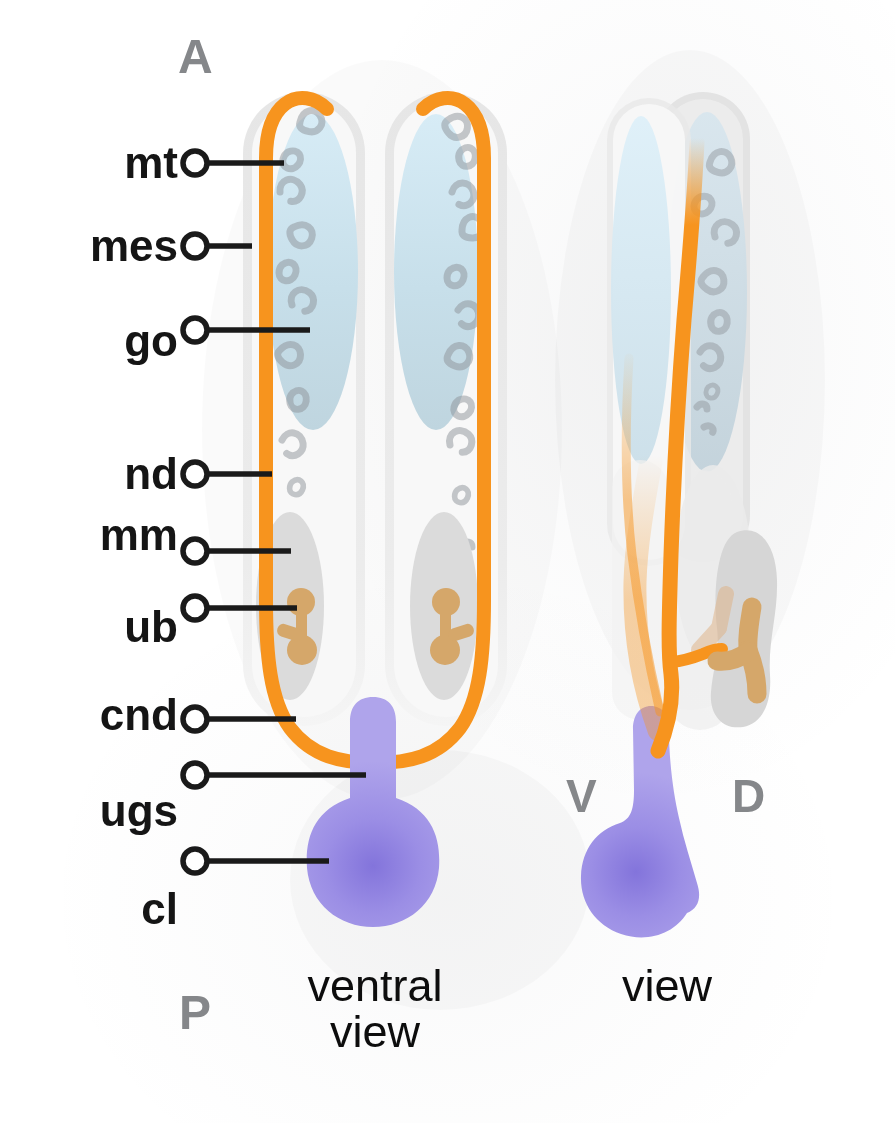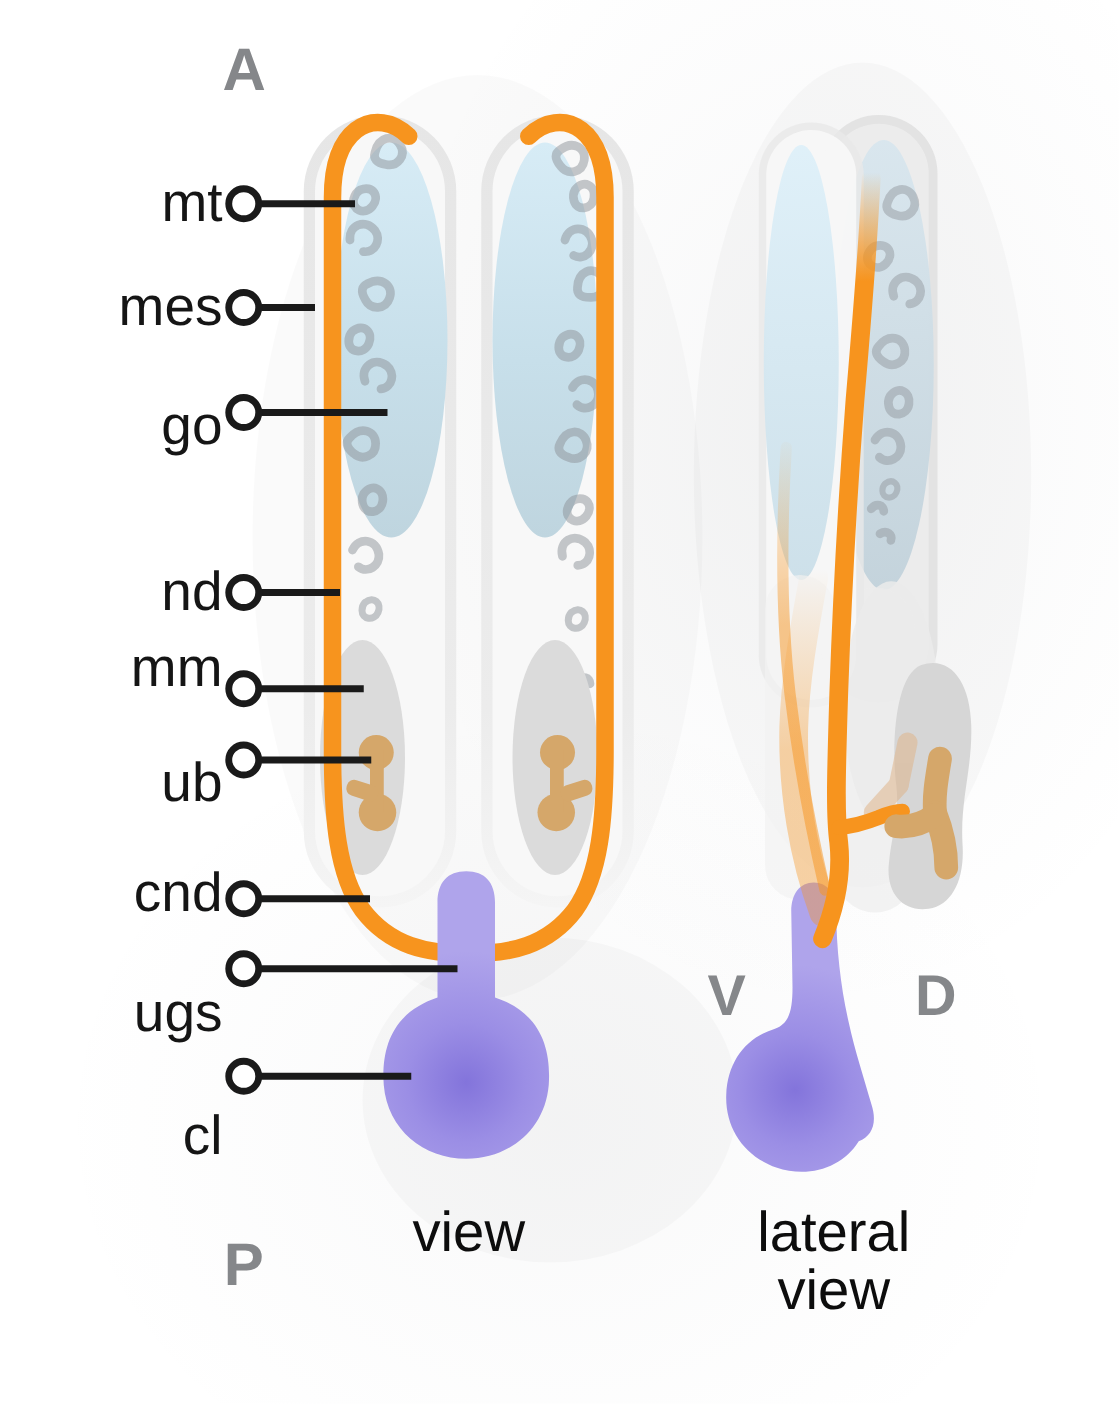--- a/index.html
+++ b/index.html
@@ -7,21 +7,21 @@
     position:relative;width:895px;height:1123px;overflow:hidden;
     font-family:"Liberation Sans", sans-serif;
     background:
       radial-gradient(480px 660px at 73% 30%, rgba(110,115,125,0.055), rgba(0,0,0,0) 72%),
       radial-gradient(560px 460px at 50% 80%, rgba(110,115,125,0.045), rgba(0,0,0,0) 72%),
       #ffffff;
   }
   svg.art{position:absolute;left:0;top:0;}
   .lbl{
     position:absolute;right:717px;font-size:44px;line-height:46px;
-    color:#151515;white-space:nowrap;
+    color:#151515;white-space:nowrap;font-weight:bold;
   }
   .ori{
     position:absolute;font-size:48px;line-height:54px;font-weight:bold;color:#85878A;
   }
   .cap{
     position:absolute;width:300px;text-align:center;
     font-size:45px;line-height:46px;color:#0d0d0d;
   }
 </style>
 </head>
@@ -246,20 +246,20 @@
   <div class="lbl" style="top:692px">cnd</div>
   <div class="lbl" style="top:788px">ugs</div>
   <div class="lbl" style="top:886px">cl</div>
 
   <div class="ori" style="left:178px;top:30px">A</div>
   <div class="ori" style="left:179px;top:986px">P</div>
   <div class="ori" style="left:566px;top:769px;font-size:46px">V</div>
   <div class="ori" style="left:732px;top:769px;font-size:46px">D</div>
 
   <div class="cap" style="left:225px;top:963px">
+    <div>ventral</div>
     <div>view</div>
   </div>
   <div class="cap" style="left:517px;top:963px">
-    <div>lateral</div>
     <div>view</div>
   </div>
 
 </div>
 
 </body></html>

